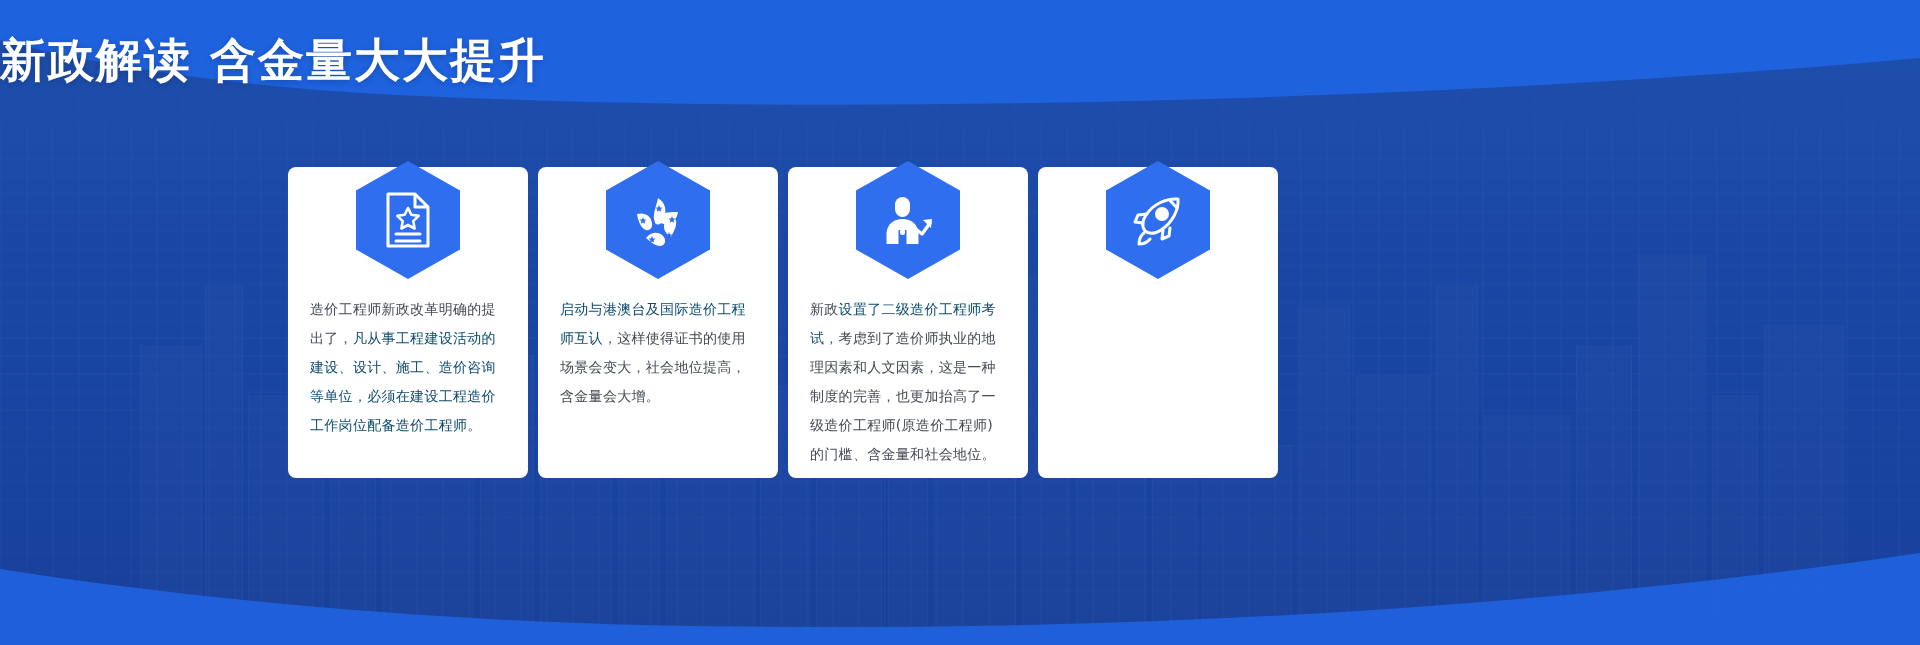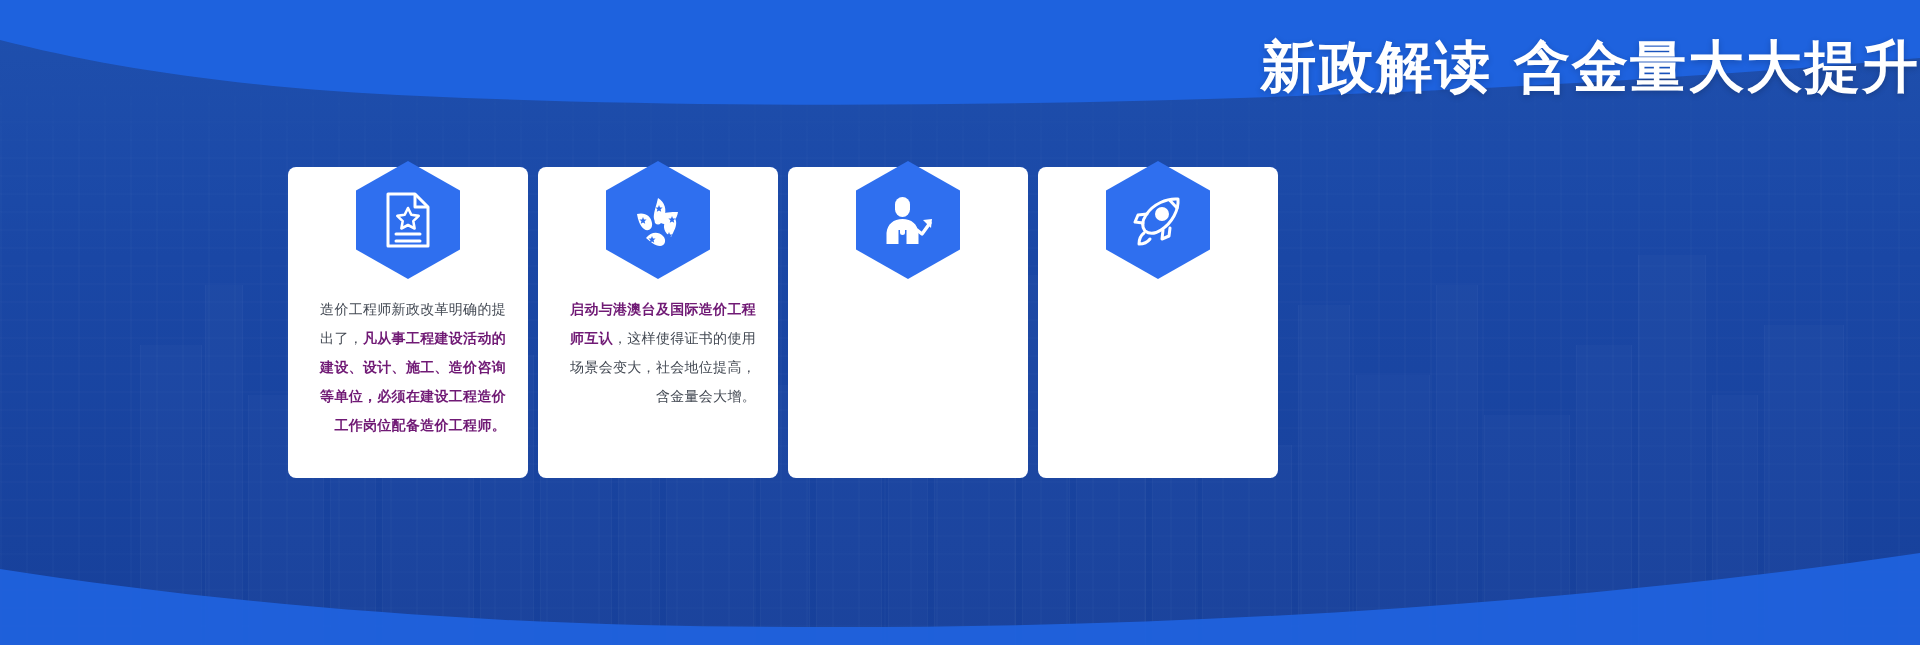--- a/index.html
+++ b/index.html
@@ -40,22 +40,22 @@
     border-right:1px solid rgba(255,255,255,0.05);
   }
   .wave-top{
     position:absolute;top:0;left:0;width:1920px;height:120px;
   }
   .wave-bottom{
     position:absolute;bottom:0;left:0;width:1920px;height:120px;
   }
   
   .title{
-    position:absolute;top:30px;left:0;width:1920px;text-align:right;
-    color:#ffffff;font-size:56px;font-weight:bold;letter-spacing:2px;
+    position:absolute;top:30px;left:0;width:1920px;text-align:left;
+    color:#ffffff;font-size:46px;font-weight:bold;letter-spacing:2px;
     font-family:"DejaVu Sans","Liberation Sans",sans-serif;
     text-shadow:0 2px 6px rgba(0,0,0,.20);
     white-space:nowrap;
   }
   
   .cards{
     position:absolute;top:167px;left:288px;
     display:flex;gap:10px;
   }
   .card{
@@ -71,23 +71,22 @@
     -webkit-clip-path:polygon(50% 0%,100% 25%,100% 75%,50% 100%,0% 75%,0% 25%);
             clip-path:polygon(50% 0%,100% 25%,100% 75%,50% 100%,0% 75%,0% 25%);
     display:flex;align-items:center;justify-content:center;
   }
   .hex-shape svg{display:block;}
   .card-body{
     position:absolute;left:22px;right:22px;top:128px;
     font-size:14px;line-height:29px;color:#444a54;
     letter-spacing:.3px;
     font-family:"DejaVu Sans","Liberation Sans",sans-serif;
-    text-align:right;
-  }
-  .card-body .hl{color:#701a75;font-weight:bold;}
+  }
+  .card-body .hl{color:#0c4a6e;font-weight:normal;}
 </style>
 </head>
 <body>
 
 <div class="banner">
 
   <div class="bg-base"></div>
 
   <div class="bg-buildings">
     <i style="left:140px;width:60px;height:300px;"></i>
@@ -184,20 +183,23 @@
               <path d="M23.5 27 c-9 0 -15 5 -16 14 l0 11 12 0 0 -14 8 0 0 14 12 0 0 -11 c-1 -9 -7 -14 -16 -14 Z"></path>
               <rect x="21" y="33" width="5" height="10" rx="2.5"></rect>
             </g>
             <g fill="none" stroke="#ffffff" stroke-width="3.4" stroke-linecap="round" stroke-linejoin="round">
               <path d="M32 45 l6 -7 5 4 8 -11"></path>
             </g>
             <path d="M44 28 l9 -1 -1 9 Z" fill="#ffffff"></path>
           </svg>
         </div>
       </div>
+      <div class="card-body">
+        <span>新政</span><span class="hl">设置了二级造价工程师考试</span><span>，考虑到了造价师执业的地理因素和人文因素，这是一种制度的完善，也更加抬高了一级造价工程师(原造价工程师)的门槛、含金量和社会地位。</span>
+      </div>
     </div>
 
     <div class="card">
       <div class="hex">
         <div class="hex-shape">
           <svg width="58" height="58" viewBox="0 0 58 58">
             <g fill="none" stroke="#ffffff" stroke-width="3" stroke-linejoin="round" stroke-linecap="round">
               <path d="M49 8 C38 7 24 13 17 24 c-4 6 -4 12 -1 16 l0 0 c4 3 10 3 16 -1 C43 32 50 19 49 8 Z"></path>
               <path d="M41 9.5 L48 17"></path>
               <path d="M18 23 l-9 1 -3 7 8 1"></path>

